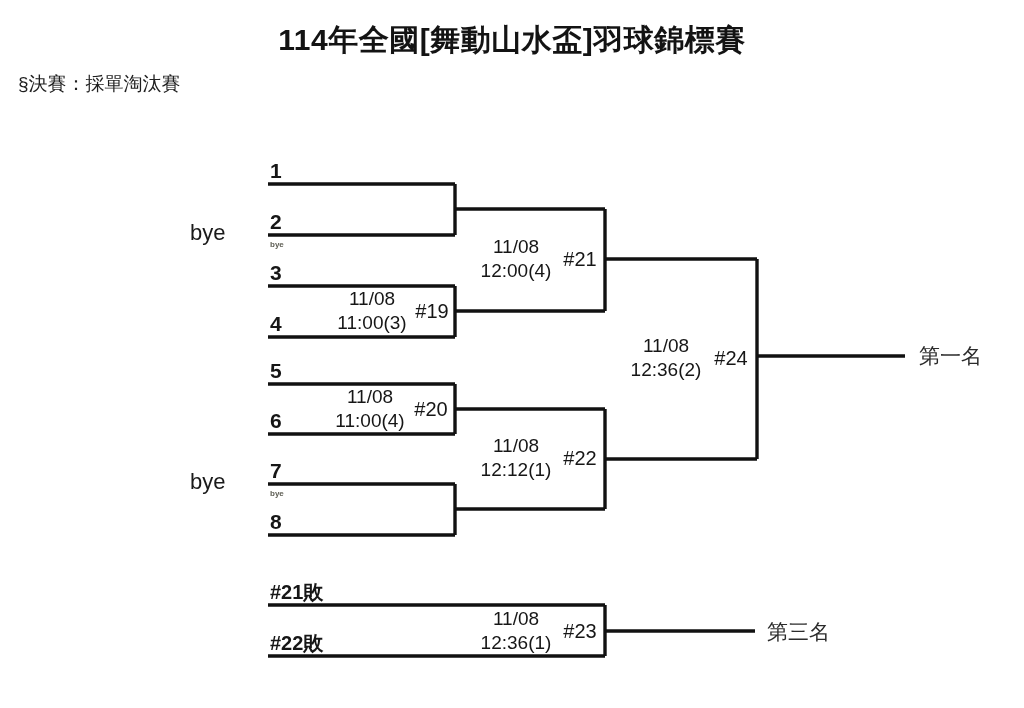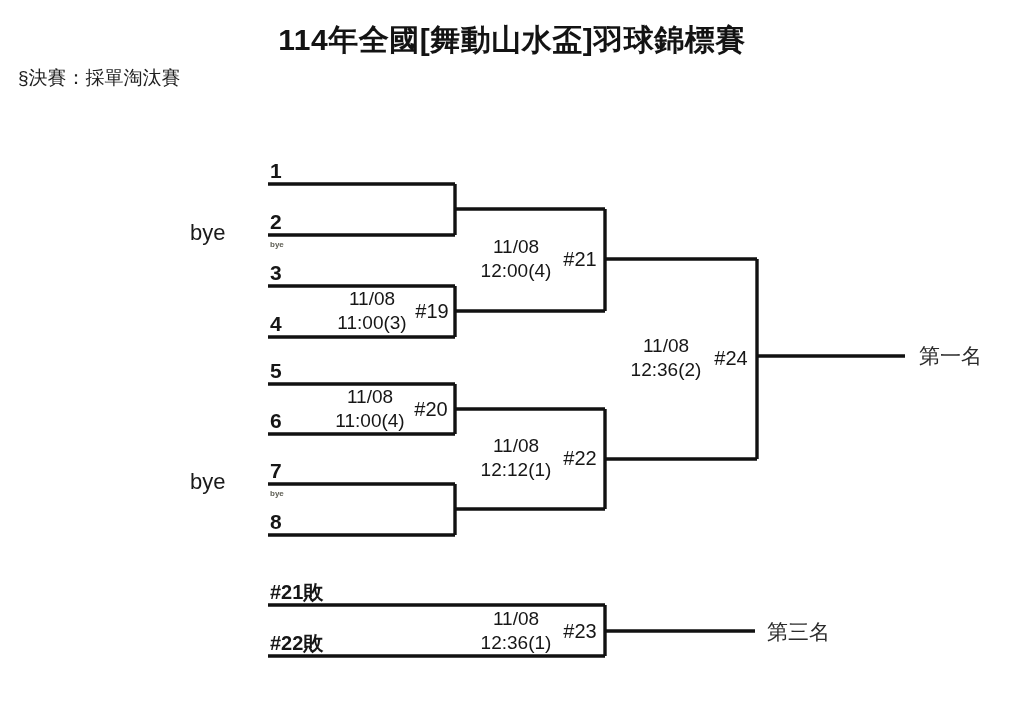--- a/index.html
+++ b/index.html
@@ -37,21 +37,21 @@
     font-size: 24px;
     font-weight: bold;
     color: #131313;
     margin: 12px 0 0 8px;
     line-height: 1.25;
   }
   .doc-note {
     font-size: 19px;
     font-weight: normal;
     color: #1f1f1f;
-    margin: 8px 0 0 18px;
+    margin: 14px 0 0 18px;
     line-height: 1.25;
   }
 
   
   .bracket-wrap {
     position: absolute;
     top: 0;
     left: 0;
     width: 1024px;
     height: 708px;

